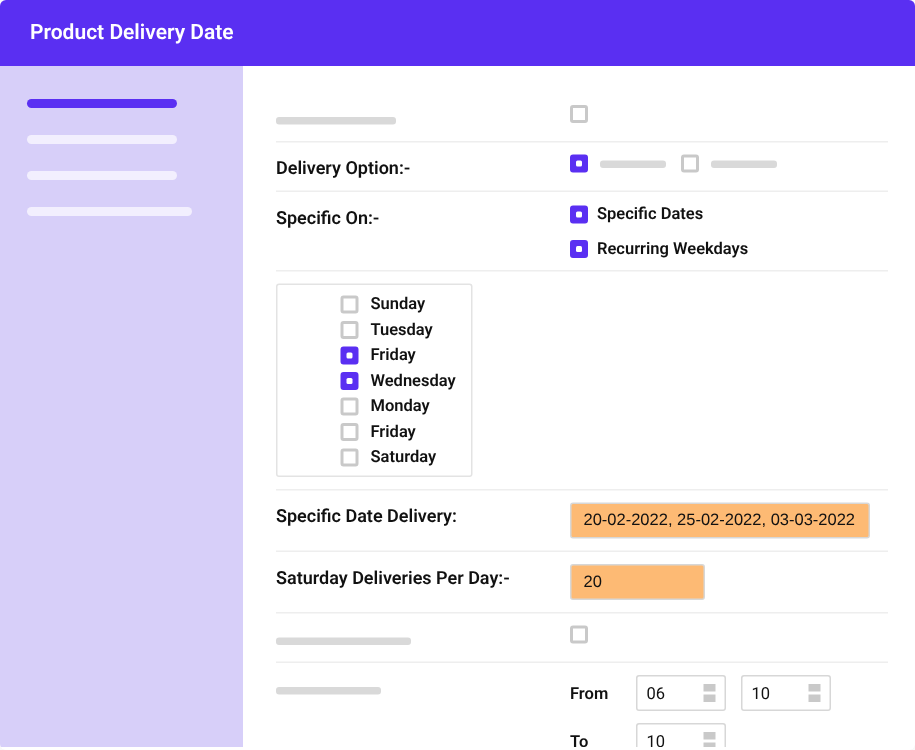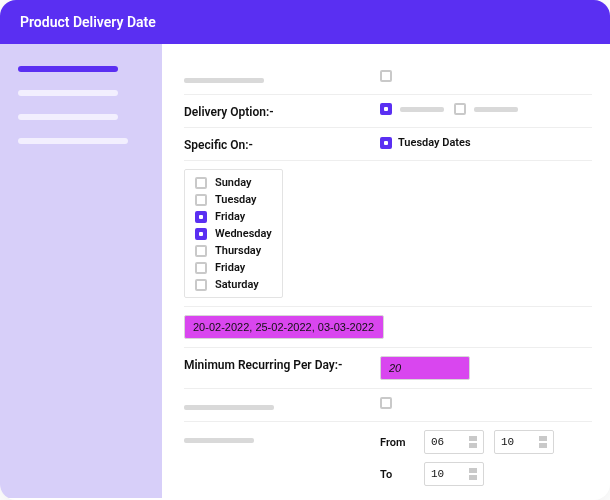--- a/index.html
+++ b/index.html
@@ -1,18 +1,18 @@
 <!DOCTYPE html>
 <html><head>
 <meta charset="utf-8">
 <style>
   * { box-sizing: border-box; margin: 0; padding: 0; }
   body { font-family: -apple-system, BlinkMacSystemFont, "Segoe UI", Roboto, Arial, sans-serif; background:#fff; }
   .card {
-    width:610px; height:500px; background:#fff; border-radius:16px;
+    width:610px; height:500px; background:#fff; border-radius:4px;
     box-shadow:0 4px 24px rgba(0,0,0,0.08); overflow:hidden; position:relative;
   }
   .hdr {
     background:#5a2ff2; color:#fff; font-weight:600; font-size:14px;
     padding:14px 20px;
   }
   .body { display:flex; height:calc(500px - 46px); }
   .side {
     width:162px; background:#d7cff9; padding:22px 18px;
   }
@@ -25,25 +25,25 @@
   .row:last-of-type { border-bottom:none; }
   .lab { width:196px; font-weight:600; font-size:12px; padding-top:2px; }
   .val { flex:1; display:flex; align-items:center; gap:10px; flex-wrap:wrap; }
   .placeholder { height:5px; background:#d9d9d9; border-radius:2px; display:inline-block; }
   .cbx { width:12px; height:12px; border:2px solid #c9c9c9; border-radius:2px; display:inline-flex; align-items:center; justify-content:center; background:#fff; }
   .cbx.on { border-color:#5a2ff2; background:#5a2ff2; }
   .cbx.on::after { content:""; width:4px; height:4px; background:#fff; border-radius:1px; }
   .opt { display:flex; align-items:center; gap:6px; font-size:11px; font-weight:600; }
   .radio-line { display:flex; align-items:center; gap:8px; }
   .daysbox { border:1px solid #e3e3e3; border-radius:2px; padding:6px 10px; display:flex; flex-direction:column; gap:4px; }
-  .dayrow { display:flex; align-items:center; gap:8px; font-size:11px; font-weight:600; }
-  .txtin { border:1px solid #d7d7d7; border-radius:2px; padding:4px 8px; font-size:11px; color:#111; background:#d946ef; height:24px; }
+  .dayrow { display:flex; align-items:center; gap:8px; font-size:11px; font-weight:600;margin-left:32px; }
+  .txtin { border:1px solid #d7d7d7; border-radius:2px; padding:4px 8px; font-size:11px; color:#111; background:#fdba74; height:24px; }
   .timewrap { display:flex; align-items:center; gap:10px; }
   .timewrap .tl { width:34px; font-size:11px; font-weight:600; }
-  .spin { border:1px solid #d7d7d7; border-radius:2px; width:60px; height:24px; display:flex; align-items:center; justify-content:space-between; padding:0 6px; font-size:11px;font-family:Liberation Mono, monospace; }
+  .spin { border:1px solid #d7d7d7; border-radius:2px; width:60px; height:24px; display:flex; align-items:center; justify-content:space-between; padding:0 6px; font-size:11px; }
   .spin .btns { width:8px; height:12px; display:flex; flex-direction:column; justify-content:space-between; }
   .spin .b { width:8px; height:5px; background:#c9c9c9; }
 </style>
 </head>
 <body>
 
 <div class="card">
   <div class="hdr">
     <span>Product Delivery Date</span>
   </div>
@@ -75,21 +75,25 @@
             <span class="placeholder" style="width:44px"></span>
           </div>
         </div>
       </div>
 
       <div class="row">
         <div class="lab">Specific On:-</div>
         <div class="val">
           <div class="opt">
             <span class="cbx on"></span>
-            <span>Tuesday Dates</span>
+            <span>Specific Dates</span>
+          </div>
+          <div class="opt">
+            <span class="cbx on"></span>
+            <span>Recurring Weekdays</span>
           </div>
         </div>
       </div>
 
       <div class="row" style="align-items:flex-start">
         <div class="val">
           <div class="daysbox" id="daysbox">
               <div class="dayrow">
                 <span class="cbx"></span>
                 <span>Sunday</span>
@@ -101,44 +105,45 @@
               <div class="dayrow">
                 <span class="cbx on"></span>
                 <span>Friday</span>
               </div>
               <div class="dayrow">
                 <span class="cbx on"></span>
                 <span>Wednesday</span>
               </div>
               <div class="dayrow">
                 <span class="cbx"></span>
-                <span>Thursday</span>
+                <span>Monday</span>
               </div>
               <div class="dayrow">
                 <span class="cbx"></span>
                 <span>Friday</span>
               </div>
               <div class="dayrow">
                 <span class="cbx"></span>
                 <span>Saturday</span>
               </div>
             </div>
         </div>
       </div>
 
       <div class="row">
+        <div class="lab">Specific Date Delivery:</div>
         <div class="val">
           <input class="txtin" style="width: 200px;" value="20-02-2022, 25-02-2022, 03-03-2022">
         </div>
       </div>
 
       <div class="row">
-        <div class="lab">Minimum Recurring Per Day:-</div>
+        <div class="lab">Saturday Deliveries Per Day:-</div>
         <div class="val">
-          <input class="txtin" style="width: 90px; font-style: italic;" value="20">
+          <input class="txtin" style="width: 90px;" value="20">
         </div>
       </div>
 
       <div class="row">
         <div class="lab"><span class="placeholder" style="width:90px"></span></div>
         <div class="val">
             <span class="cbx"></span>
           </div>
       </div>
 

